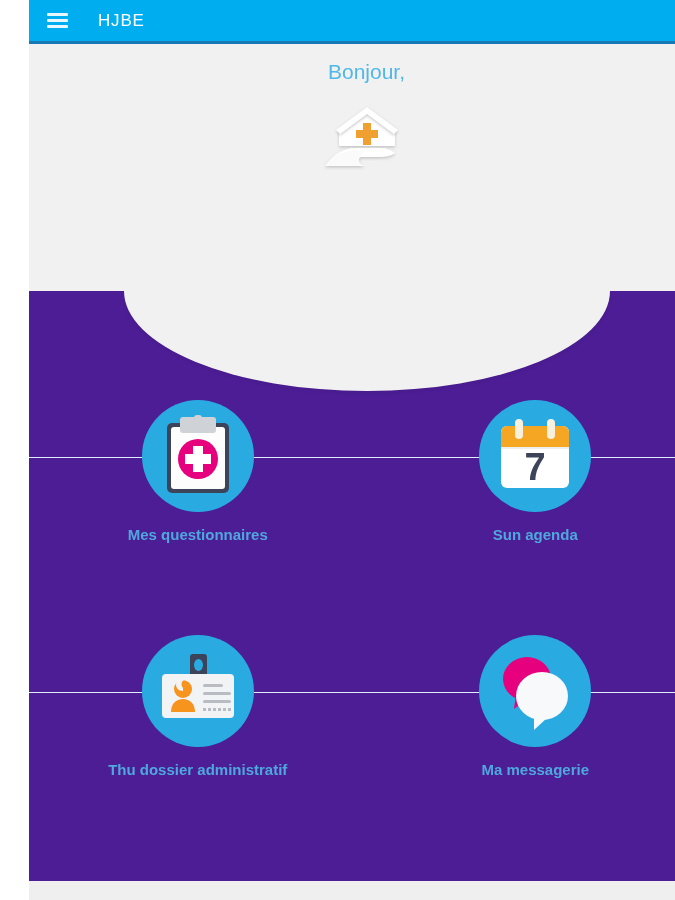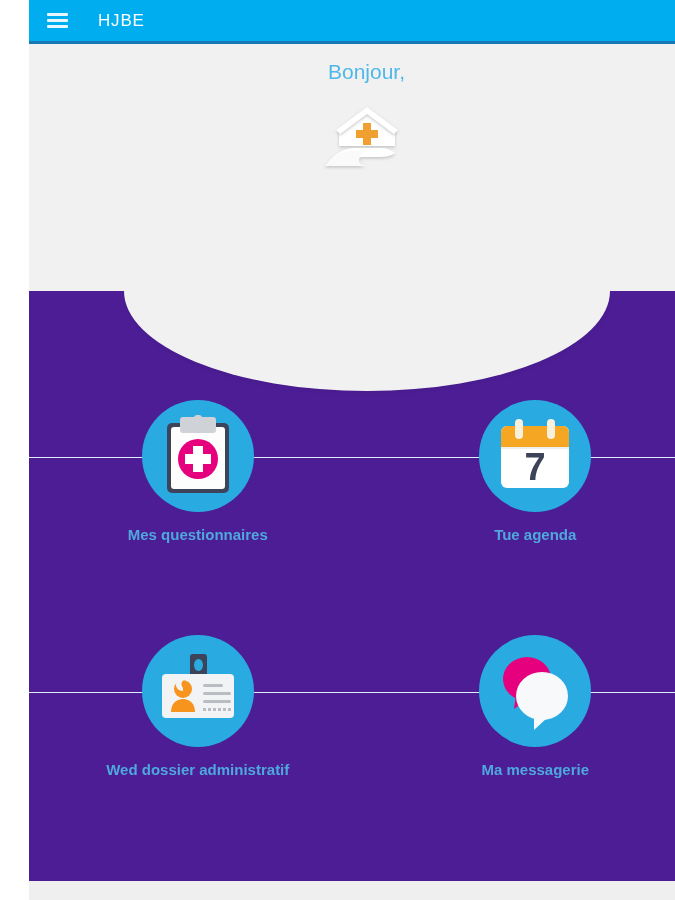--- a/index.html
+++ b/index.html
@@ -232,21 +232,21 @@
         <div class="tile-circle">
           <svg width="74" height="76" viewBox="0 0 74 76">
             <rect x="3" y="8" width="68" height="62" rx="6" fill="#ffffff"></rect>
             <path d="M3 14 a6 6 0 0 1 6 -6 h56 a6 6 0 0 1 6 6 v16 h-68 z" fill="#f5a623"></path>
             <rect x="3" y="29" width="68" height="2" fill="#eeeeee"></rect>
             <rect x="17" y="1" width="8" height="20" rx="4" fill="#f6f0dd"></rect>
             <rect x="49" y="1" width="8" height="20" rx="4" fill="#f6f0dd"></rect>
             <text x="37" y="62" font-family="'Liberation Sans', sans-serif" font-size="38" font-weight="bold" fill="#3d4459" text-anchor="middle">7</text>
           </svg>
         </div>
-        <div class="tile-label">Tue agenda</div>
+        <div class="tile-label">Sun agenda</div>
       </div>
     </div>
 
     <div class="grid-row">
       <div class="divider"></div>
 
       <div class="tile">
         <div class="tile-circle">
           <svg width="82" height="74" viewBox="0 0 82 74">
             <rect x="33" y="0" width="17" height="30" rx="3" fill="#3d4459"></rect>
@@ -261,21 +261,21 @@
             <rect x="46" y="38" width="28" height="3" rx="1.5" fill="#b9bcc2"></rect>
             <rect x="46" y="46" width="28" height="3" rx="1.5" fill="#b9bcc2"></rect>
             <rect x="46" y="54" width="3" height="3" fill="#b9bcc2"></rect>
             <rect x="51" y="54" width="3" height="3" fill="#b9bcc2"></rect>
             <rect x="56" y="54" width="3" height="3" fill="#b9bcc2"></rect>
             <rect x="61" y="54" width="3" height="3" fill="#b9bcc2"></rect>
             <rect x="66" y="54" width="3" height="3" fill="#b9bcc2"></rect>
             <rect x="71" y="54" width="3" height="3" fill="#b9bcc2"></rect>
           </svg>
         </div>
-        <div class="tile-label">Wed dossier administratif</div>
+        <div class="tile-label">Thu dossier administratif</div>
       </div>
 
       <div class="tile">
         <div class="tile-circle">
           <svg width="82" height="82" viewBox="0 0 82 82">
 
             <ellipse cx="33" cy="29" rx="24" ry="22" fill="#e6007e"></ellipse>
             <path d="M22 44 L20 59 L36 47 Z" fill="#e6007e"></path>
 
             <ellipse cx="48" cy="46" rx="26" ry="24" fill="#f7f9fa"></ellipse>

